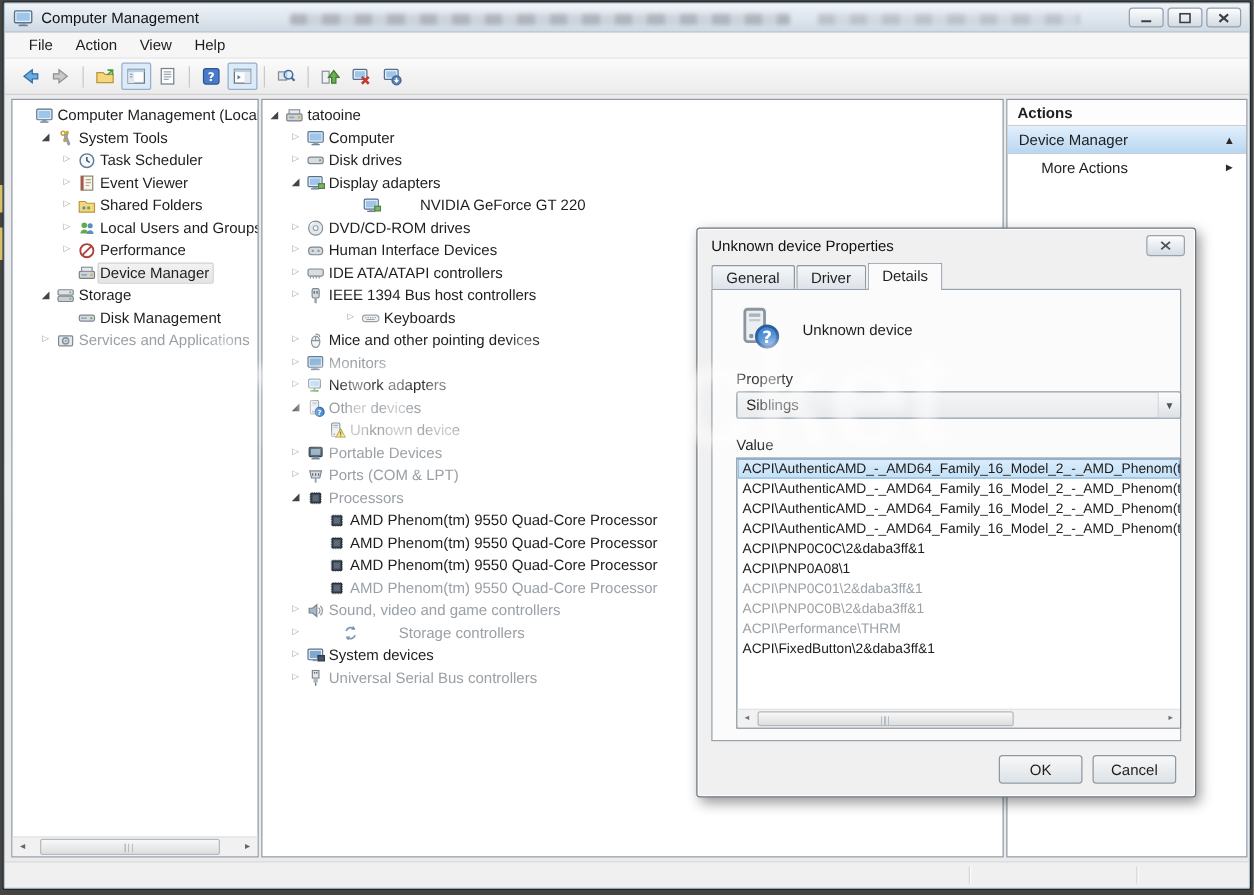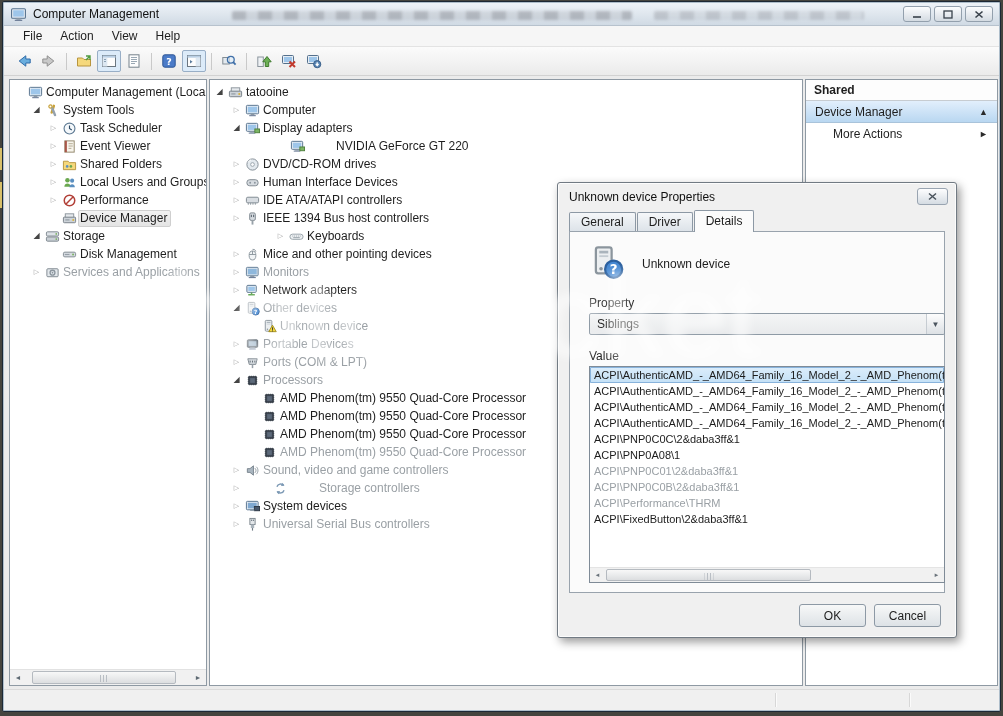--- a/index.html
+++ b/index.html
@@ -405,20 +405,30 @@
               <svg viewBox="0 0 16 16" width="15" height="15">
                 <rect x="1.5" y="2.5" width="13" height="9" rx="1" fill="#e6edf4" stroke="#54708c"></rect>
                 <rect x="3" y="4" width="10" height="6" fill="#9ec6ea"></rect>
                 <rect x="6" y="11.5" width="4" height="1.4" fill="#8b98a5"></rect>
                 <rect x="4.5" y="12.9" width="7" height="1.2" fill="#70809a"></rect>
               </svg>
             </span>
             <span class="tlabel">Computer</span>
           </div>
           <div class="trow" style="padding-left: 20px;">
+            <span class="twisty">▷</span>
+            <span class="ticon">
+              <svg viewBox="0 0 16 16" width="15" height="15">
+                <rect x="1.5" y="5" width="13" height="5.5" rx="2" fill="#d8dde2" stroke="#7d868e"></rect>
+                <circle cx="11.8" cy="7.7" r="1" fill="#76b05c"></circle>
+              </svg>
+            </span>
+            <span class="tlabel">Disk drives</span>
+          </div>
+          <div class="trow" style="padding-left: 20px;">
             <span class="twisty exp">◢</span>
             <span class="ticon">
               <svg viewBox="0 0 16 16" width="15" height="15">
                 <rect x="1.5" y="2.5" width="12" height="8.5" rx="1" fill="#e6edf4" stroke="#54708c"></rect>
                 <rect x="3" y="4" width="9" height="5.5" fill="#9ec6ea"></rect>
                 <rect x="5.5" y="11" width="4" height="1.3" fill="#8b98a5"></rect>
                 <rect x="4" y="12.3" width="7" height="1.2" fill="#70809a"></rect>
                 <rect x="10.5" y="8.5" width="5" height="4" fill="#7cb564" stroke="#4e7f3c"></rect>
               </svg>
             </span>
@@ -675,21 +685,21 @@
                 <rect x="6.2" y="8" width="3.6" height="3.8" fill="#aab4bc"></rect>
                 <rect x="7.4" y="11.8" width="1.2" height="2.7" fill="#6e7a84"></rect>
               </svg>
             </span>
             <span class="tlabel">Universal Serial Bus controllers</span>
           </div>
         </div>
     </div>
 
     <div class="panel" id="right-panel">
-      <div class="actions-header">Shared</div>
+      <div class="actions-header">Actions</div>
       <div class="actions-group">
         <span>Device Manager</span>
         <span class="chev">▲</span>
       </div>
       <div class="actions-item">
         <span>More Actions</span>
         <span class="chev">►</span>
       </div>
     </div>
 

